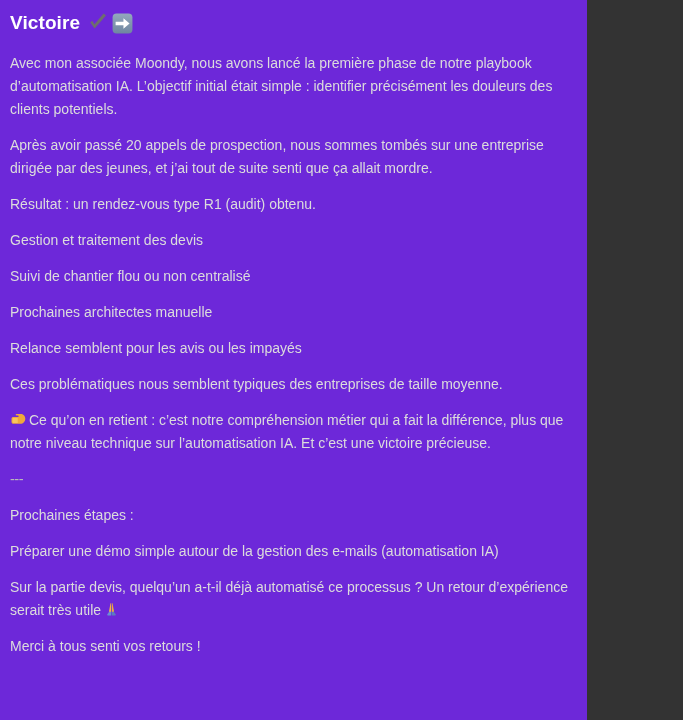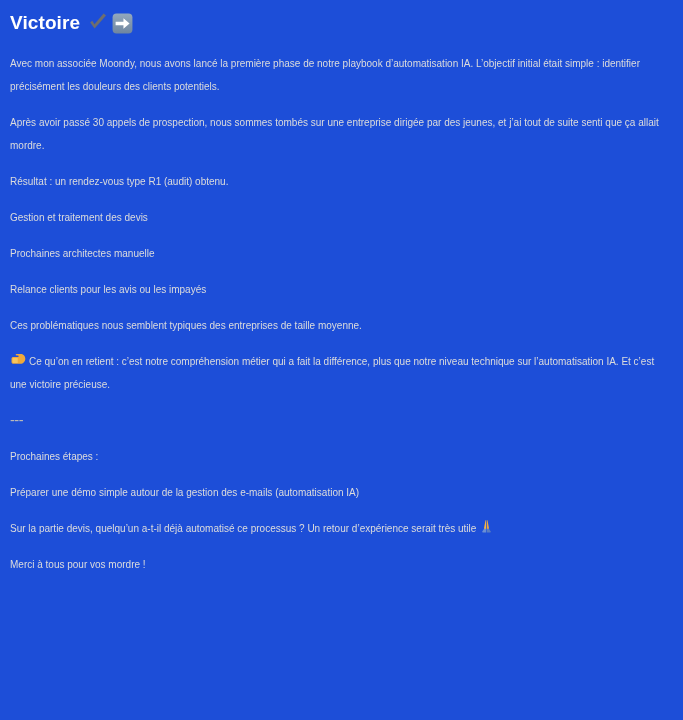--- a/index.html
+++ b/index.html
@@ -12,24 +12,24 @@
     height: 720px;
     background: #333333;
     font-family: "Liberation Sans", "DejaVu Sans", sans-serif;
     color: #dcdcdc;
     overflow: hidden;
     -webkit-font-smoothing: antialiased;
   }
 
   .post {
     box-sizing: border-box;
-    width: 683px;
+    width: 587px;
     min-height: 720px;
     padding: 8px 12px 0 10px;
-    background: #1d4ed8;
+    background: #6d28d9;
   }
 
   
   .post-title {
     margin: 0;
     padding: 0;
     font-size: 19px;
     line-height: 28px;
     font-weight: bold;
     color: #ffffff;
@@ -55,21 +55,21 @@
   .emoji-arrow { width: 21px; height: 21px; margin-left: 3px; }
   .emoji-point { width: 17px; height: 17px; vertical-align: -3px; margin-right: 2px; }
   .emoji-pray  { width: 17px; height: 17px; vertical-align: -3px; margin-left: 2px; }
 
   
   .post-body {
     margin-top: 14px;
   }
   .para {
     margin: 0 0 13px 0;
-    font-size: 10px;
+    font-size: 14px;
     line-height: 23px;
     color: #dcdcdc;
     max-width: 660px;
     word-wrap: break-word;
   }
   .para.sep {
     color: #b9b9b9;
     letter-spacing: -0.5px;
     font-size: 14.6px;
   }
@@ -100,32 +100,33 @@
         <rect x="0.6" y="0.6" width="20.8" height="20.8" rx="4.2" ry="4.2" fill="url(#arrowBg)"></rect>
         <path d="M3.8 9.1 H12.0 V5.6 L18.4 11.0 L12.0 16.4 V12.9 H3.8 Z" fill="#ffffff"></path>
       </svg>
     </span>
   </h1>
 
   <div class="post-body">
 
     <p class="para">Avec mon associée Moondy, nous avons lancé la première phase de notre playbook d’automatisation IA. L’objectif initial était simple : identifier précisément les douleurs des clients potentiels.</p>
 
-    <p class="para">Après avoir passé 30 appels de prospection, nous sommes tombés sur une entreprise dirigée par des jeunes, et j’ai tout de suite senti que ça allait mordre.</p>
+    <p class="para">Après avoir passé 20 appels de prospection, nous sommes tombés sur une entreprise dirigée par des jeunes, et j’ai tout de suite senti que ça allait mordre.</p>
 
     <p class="para">Résultat : un rendez-vous type R1 (audit) obtenu.</p>
 
 
     <p class="para">Gestion et traitement des devis</p>
 
 
+    <p class="para">Suivi de chantier flou ou non centralisé</p>
 
     <p class="para">Prochaines architectes manuelle</p>
 
-    <p class="para">Relance clients pour les avis ou les impayés</p>
+    <p class="para">Relance semblent pour les avis ou les impayés</p>
 
     <p class="para">Ces problématiques nous semblent typiques des entreprises de taille moyenne.</p>
 
     <p class="para"><span class="emoji emoji-point" aria-label="pointing right"><svg viewBox="0 0 18 18" xmlns="http://www.w3.org/2000/svg">
             <path d="M1.6 8.2 C1.6 7.0 2.5 6.3 3.6 6.3 L8.4 6.3 C8.9 6.3 9.2 6.0 9.2 5.6 C9.2 5.1 8.9 4.8 8.4 4.8 L6.9 4.8 C6.4 4.8 6.0 4.5 6.0 4.0 C6.0 3.5 6.4 3.2 6.9 3.2 L11.2 3.2 C13.9 3.2 16.2 5.3 16.2 8.2 C16.2 11.2 13.9 13.6 11.2 13.6 L3.6 13.6 C2.5 13.6 1.6 12.8 1.6 11.7 Z" fill="#f0a93b"></path>
             <path d="M2.6 8.4 C2.6 7.7 3.1 7.3 3.8 7.3 L8.2 7.3 L8.2 12.6 L3.8 12.6 C3.1 12.6 2.6 12.2 2.6 11.5 Z" fill="#f8c55c"></path>
           </svg></span><span>Ce qu’on en retient : c’est notre compréhension métier qui a fait la différence, plus que notre niveau technique sur l’automatisation IA. Et c’est une victoire précieuse.</span></p>
 
     <p class="para sep">---</p>
 
@@ -133,16 +134,16 @@
 
     <p class="para">Préparer une démo simple autour de la gestion des e-mails (automatisation IA)</p>
 
     <p class="para"><span>Sur la partie devis, quelqu’un a-t-il déjà automatisé ce processus ? Un retour d’expérience serait très utile</span><span class="emoji emoji-pray" aria-label="folded hands"><svg viewBox="0 0 18 18" xmlns="http://www.w3.org/2000/svg">
             <path d="M8.6 2.2 C8.2 2.2 7.9 2.6 7.8 3.1 L6.4 10.6 C6.3 11.3 6.7 11.9 7.3 11.9 L8.6 11.9 Z" fill="#f5b445"></path>
             <path d="M9.4 2.2 C9.8 2.2 10.1 2.6 10.2 3.1 L11.6 10.6 C11.7 11.3 11.3 11.9 10.7 11.9 L9.4 11.9 Z" fill="#f0a93b"></path>
             <path d="M6.5 11.3 L8.7 11.3 L8.7 15.3 L5.2 15.3 C4.6 15.3 4.3 14.8 4.5 14.3 Z" fill="#6b8fd4"></path>
             <path d="M11.5 11.3 L9.3 11.3 L9.3 15.3 L12.8 15.3 C13.4 15.3 13.7 14.8 13.5 14.3 Z" fill="#5a7dc0"></path>
           </svg></span></p>
 
-    <p class="para">Merci à tous pour vos mordre !</p>
+    <p class="para">Merci à tous senti vos retours !</p>
 
   </div>
 </div>
 
 </body></html>

